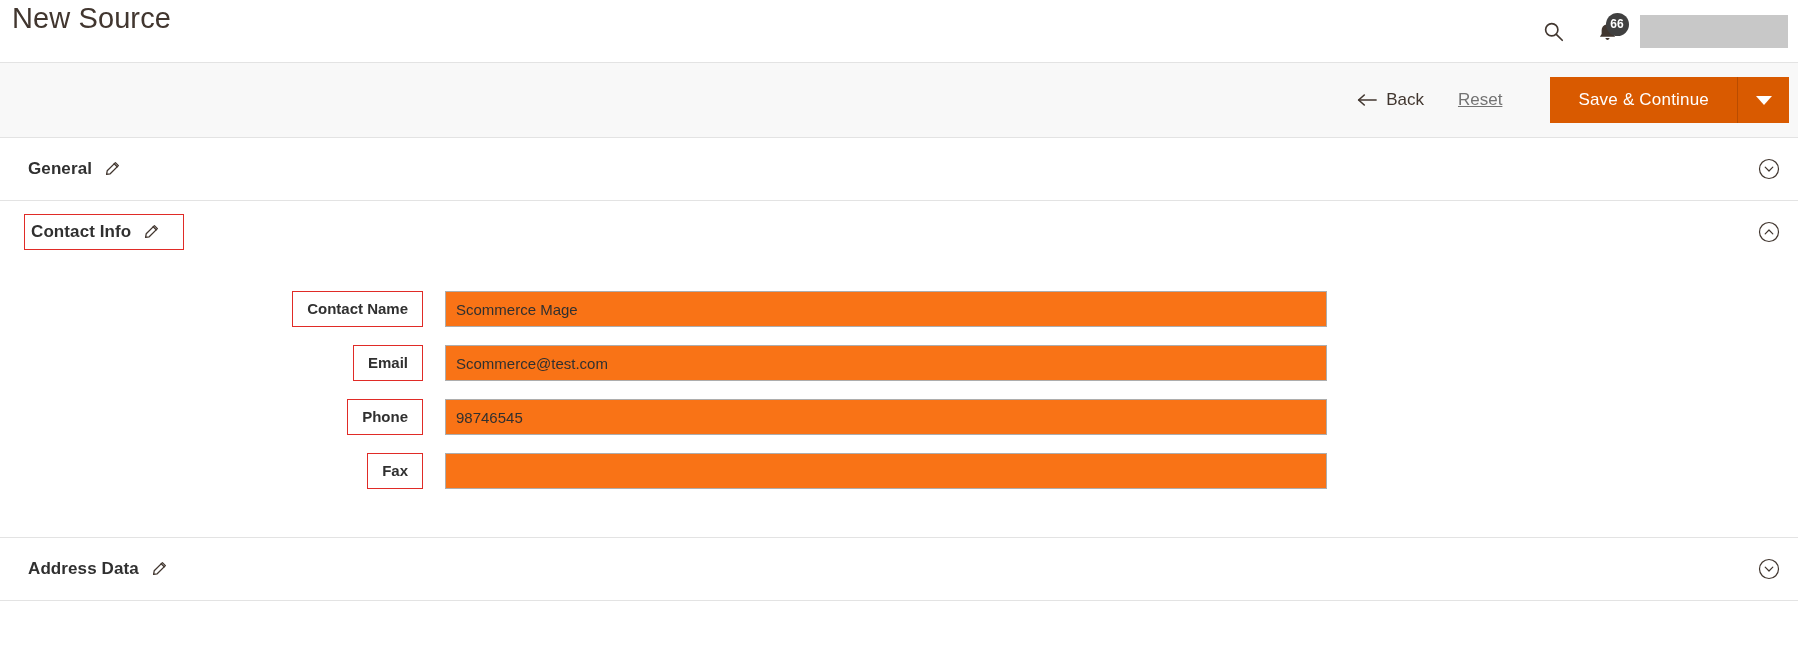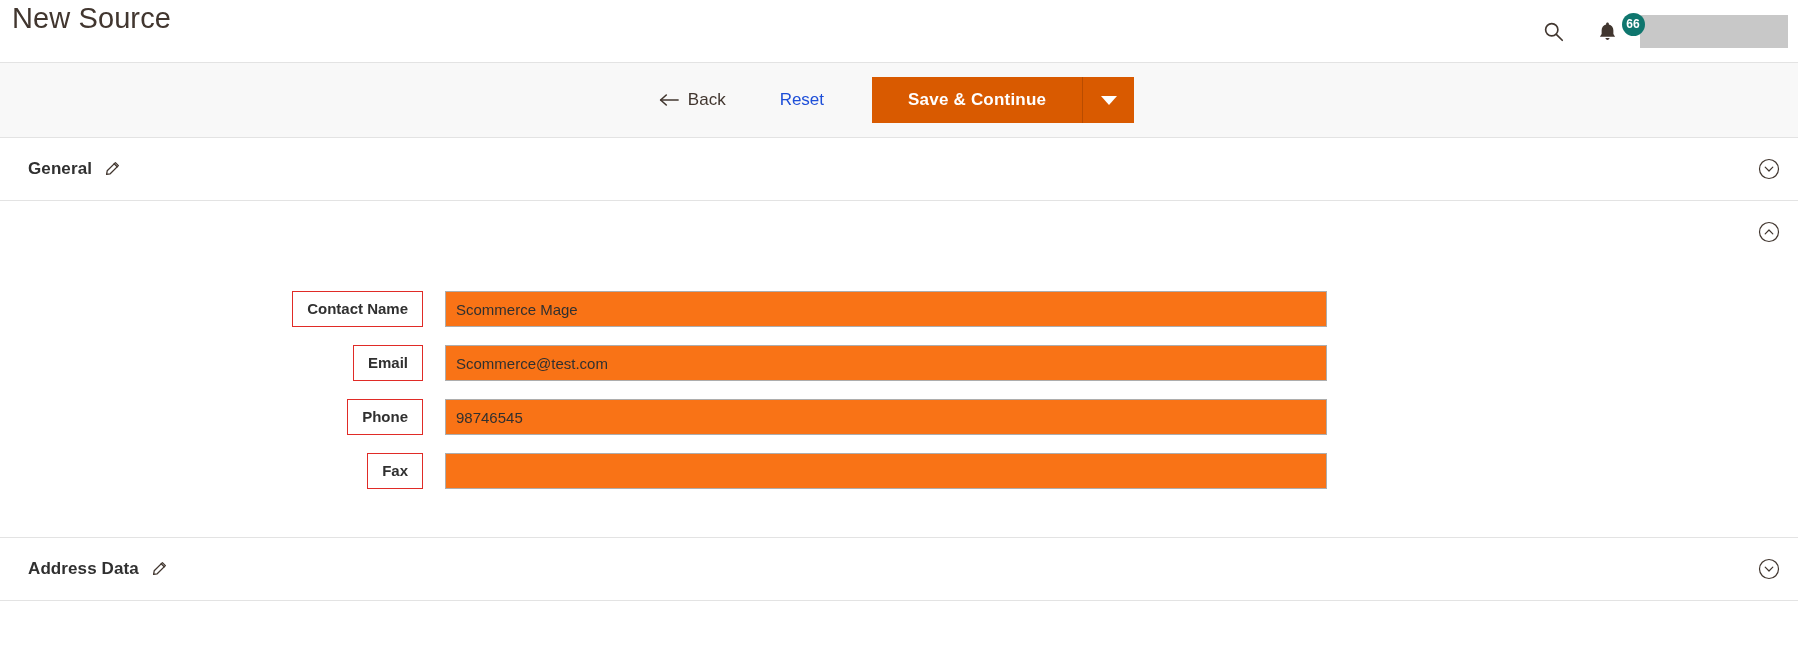--- a/index.html
+++ b/index.html
@@ -55,25 +55,25 @@
   .search-glyph {
     display: block;
     width: 21px;
     height: 21px;
   }
   .bell-wrap { position: relative; display: block; }
   .bell-glyph { display: block; width: 19px; height: 21px; }
   .notif-badge {
     position: absolute;
     top: -8px;
-    left: 24px;
+    left: 8px;
     min-width: 23px;
     height: 23px;
     border-radius: 12px;
-    background: #0f766e;
+    background: #404040;
     color: #ffffff;
     font-size: 12px;
     font-weight: 700;
     line-height: 23px;
     text-align: center;
     padding: 0 4px;
   }
   .user-redacted {
     width: 148px;
     height: 33px;
@@ -83,60 +83,61 @@
   }
 
   
   .action-toolbar {
     height: 76px;
     background: #f8f8f8;
     border-top: 1px solid #e3e3e3;
     border-bottom: 1px solid #e3e3e3;
     display: flex;
     align-items: center;
-    justify-content: center;
+    justify-content: flex-end;
     padding-right: 0;
   }
   .btn-back {
     display: flex;
     align-items: center;
     gap: 9px;
     background: none;
     border: none;
     font-family: "Liberation Sans", sans-serif;
     font-size: 17px;
     color: #41362f;
     cursor: pointer;
     padding: 8px 4px;
   }
   .arrow-left { display: block; width: 20px; height: 14px; }
   .btn-reset {
     background: none;
     border: none;
     font-family: "Liberation Sans", sans-serif;
     font-size: 17px;
-    color: #1d4ed8;
+    color: #737373;
     cursor: pointer;
     padding: 8px 6px;
-    margin-left: 44px;
+    margin-left: 24px;
+    text-decoration: underline;
   }
   .save-split {
     display: flex;
     margin-left: 42px;
     margin-right: 9px;
     height: 46px;
   }
   .btn-save {
     background: #d95a00;
     border: none;
     color: #ffffff;
     font-family: "Liberation Sans", sans-serif;
     font-size: 17px;
-    font-weight: 700;
-    padding: 0 36px;
+    font-weight: 400;
+    padding: 0 28px;
     cursor: pointer;
     letter-spacing: 0.2px;
   }
   .btn-save-toggle {
     background: #d95a00;
     border: none;
     border-left: 1px solid #b94c00;
     width: 52px;
     display: flex;
     align-items: center;
@@ -299,20 +300,29 @@
       <svg viewBox="0 0 26 26" width="26" height="26" fill="none" stroke="#41362f" stroke-width="1.2">
         <circle cx="13" cy="13" r="9.5"></circle>
         <polyline points="9.2,11.2 13,15 16.8,11.2" stroke-linecap="round" stroke-linejoin="round"></polyline>
       </svg>
     </span>
   </div>
 </div>
 
 <div class="section">
   <div class="section-head">
+    <div class="section-head-inner hl">
+      <span class="section-title">Contact Info</span>
+      <span>
+        <svg class="pencil-icon" viewBox="0 0 16 16" fill="none" stroke="#41362f" stroke-width="1.3" stroke-linecap="round" stroke-linejoin="round">
+          <path d="M11.4 1.6l3 3-8.2 8.2-3.6.6.6-3.6z"></path>
+          <line x1="10.2" y1="2.8" x2="13.2" y2="5.8"></line>
+        </svg>
+      </span>
+    </div>
     <span class="chevron-toggle">
       <svg viewBox="0 0 26 26" width="26" height="26" fill="none" stroke="#41362f" stroke-width="1.2">
         <circle cx="13" cy="13" r="9.5"></circle>
         <polyline points="9.2,14.8 13,11 16.8,14.8" stroke-linecap="round" stroke-linejoin="round"></polyline>
       </svg>
     </span>
   </div>
 
   <div class="section-body">
 

